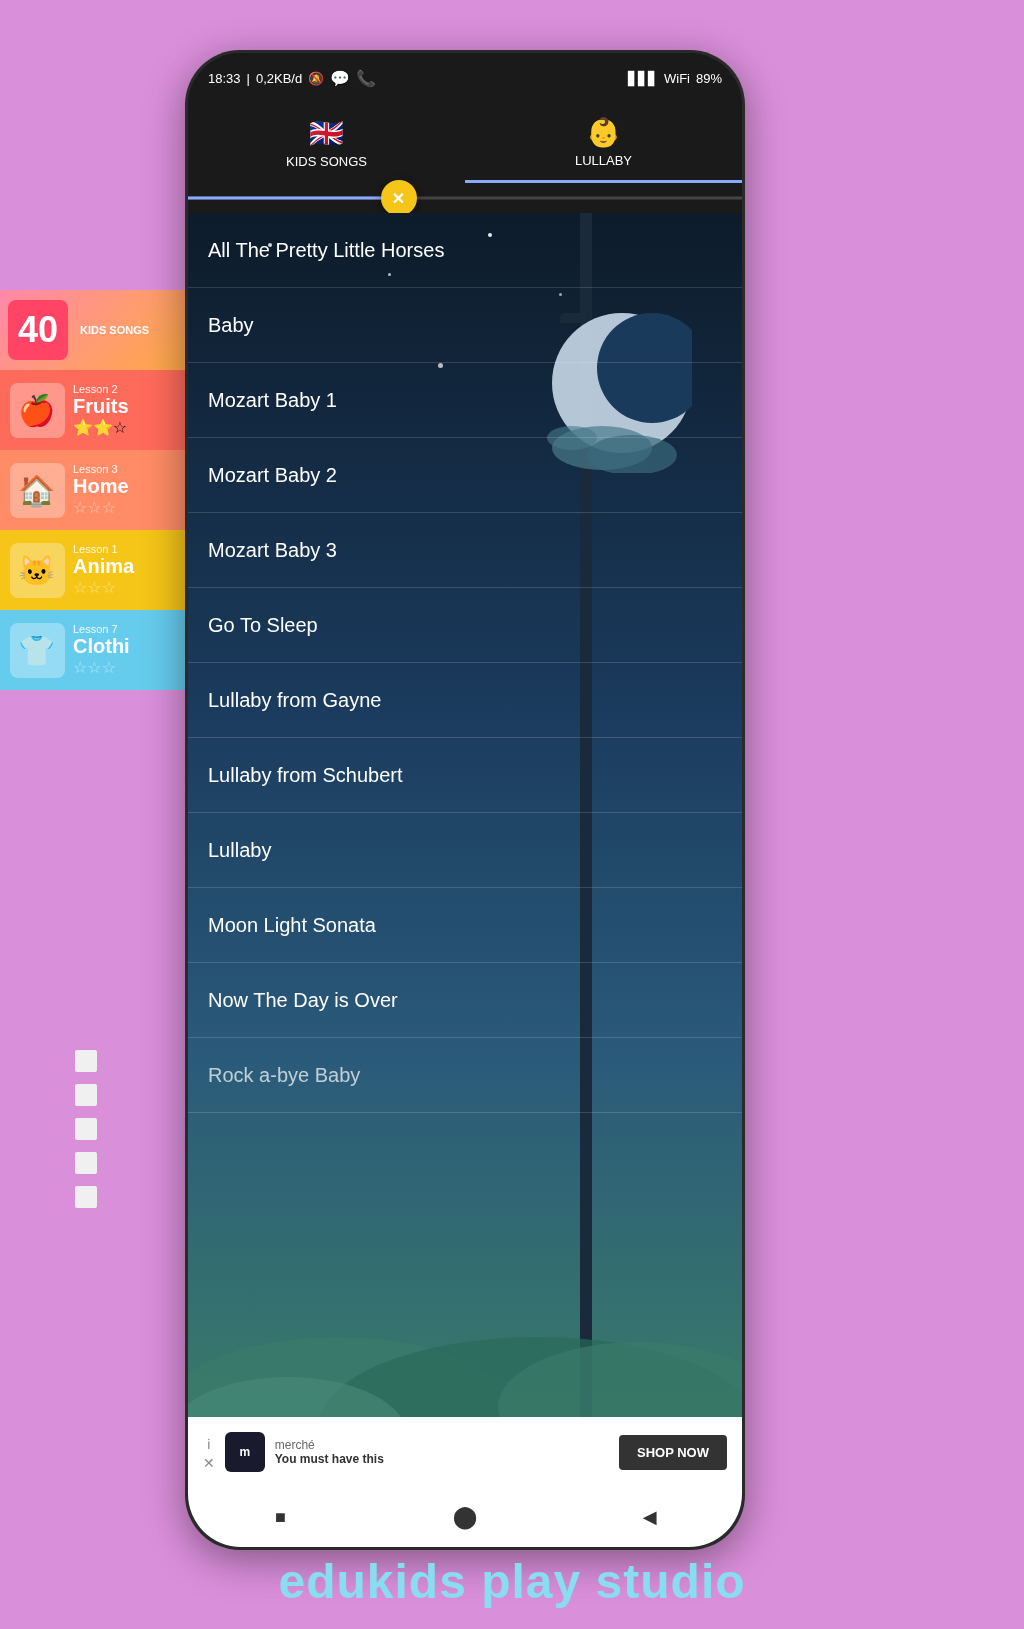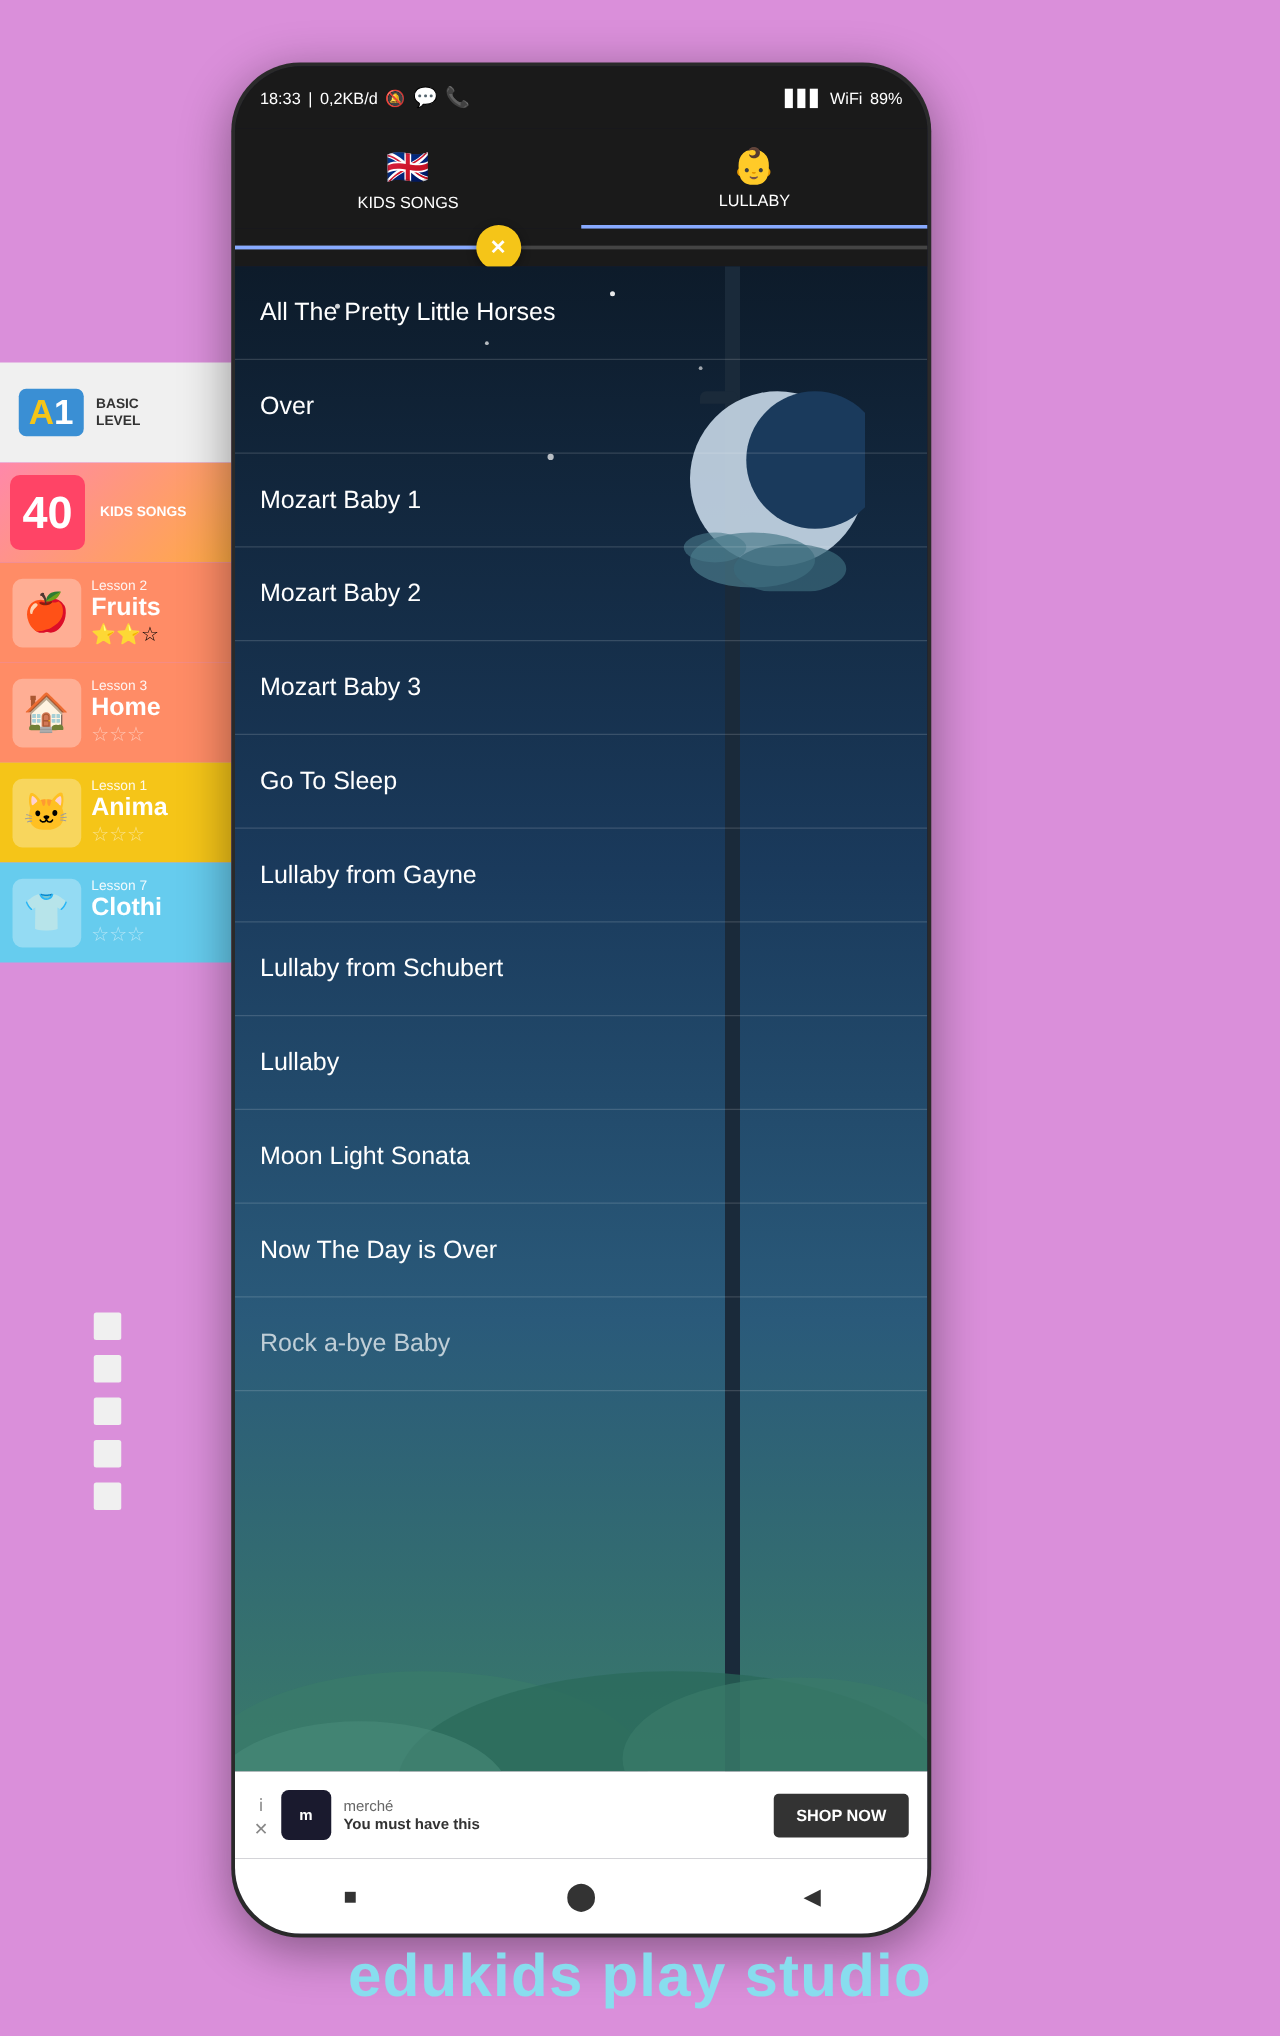--- a/index.html
+++ b/index.html
@@ -320,31 +320,20 @@
       overflow: hidden;
     }
   </style>
 </head>
 <body>
 
 <div class="bg"></div>
 
 <div class="sidebar">
 
-  <div class="sidebar-top">
-    <div style="display:flex;flex-direction:column;align-items:center;">
-      <div class="a1-badge">
-        <span style="color:#f5c518;">A</span><span style="color:white;">1</span>
-      </div>
-    </div>
-    <div class="basic-level">
-      <div>BASIC</div>
-      <div>LEVEL</div>
-    </div>
-  </div>
 
   <div style="background:#fff;height:80px;display:flex;align-items:center;justify-content:center;overflow:hidden;">
     <div style="background:linear-gradient(135deg,#ff88aa,#ffaa44);width:100%;height:100%;display:flex;align-items:center;padding:8px;gap:12px;">
       <div style="background:#ff4466;color:white;font-size:36px;font-weight:900;width:60px;height:60px;display:flex;align-items:center;justify-content:center;border-radius:8px;flex-shrink:0;">40</div>
       <div style="font-size:11px;font-weight:bold;color:#fff;line-height:1.3;">KIDS SONGS</div>
     </div>
   </div>
 
   <div class="lesson-card">
     <div class="lesson-icon">🍎</div>
@@ -464,21 +453,21 @@
             <ellipse cx="100" cy="220" rx="120" ry="60" fill="#4a8a7a" opacity="0.6"></ellipse>
             <ellipse cx="450" cy="190" rx="140" ry="65" fill="#3a7a6a" opacity="0.7"></ellipse>
           </svg>
         </div>
 
         <div class="song-list">
           <div class="song-item">
             <span>All The Pretty Little Horses</span>
           </div>
           <div class="song-item">
-            <span>Over</span>
+            <span>Baby</span>
           </div>
           <div class="song-item">
             <span>Mozart Baby 1</span>
           </div>
           <div class="song-item">
             <span>Mozart Baby 2</span>
           </div>
           <div class="song-item">
             <span>Mozart Baby 3</span>
           </div>

